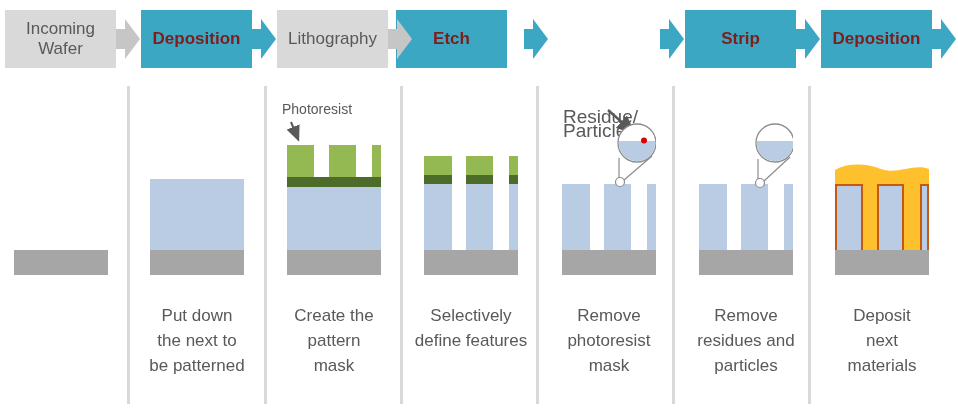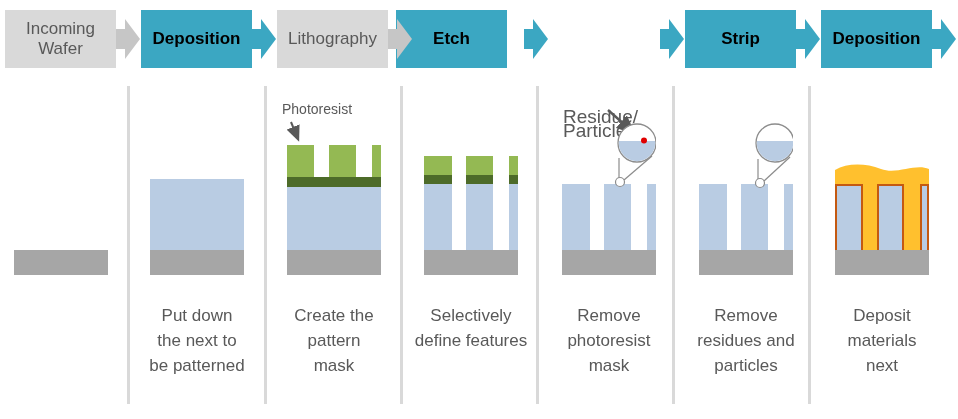--- a/index.html
+++ b/index.html
@@ -8,21 +8,21 @@
     font-family:"Liberation Sans", sans-serif; overflow:hidden;
   }
   
   .step {
     position:absolute; top:10px; width:111px; height:58px;
     display:flex; align-items:center; justify-content:center;
     text-align:center; font-size:17px; line-height:1.18; padding:0 4px;
     box-sizing:border-box;
   }
   .step.gray { background:#d9d9d9; color:#595959; }
-  .step.teal { background:#3ba7c2; color:#000000; font-weight:bold; }
+  .step.teal { background:#3ba7c2; color:#7f1d1d; font-weight:bold; }
   .flow-arrow { position:absolute; top:19px; width:24px; height:40px; }
   
   .divider { position:absolute; top:86px; width:3px; height:318px; background:#d9d9d9; }
   .col { position:absolute; top:88px; width:94px; height:200px; }
   .rect { position:absolute; }
   .blue  { background:#b9cce3; }
   .subst { background:#a6a6a6; }
   .green { background:#94b953; }
   .dgreen{ background:#4d6b29; }
   .ann-label { position:absolute; color:#595959; white-space:nowrap; }
@@ -201,17 +201,17 @@
     <div>photoresist</div>
     <div>mask</div>
   </div>
   <div class="desc" style="left:678px">
     <div>Remove</div>
     <div>residues and</div>
     <div>particles</div>
   </div>
   <div class="desc" style="left:814px">
     <div>Deposit</div>
+    <div>next</div>
     <div>materials</div>
-    <div>next</div>
   </div>
 
 </div>
 
 </body></html>

